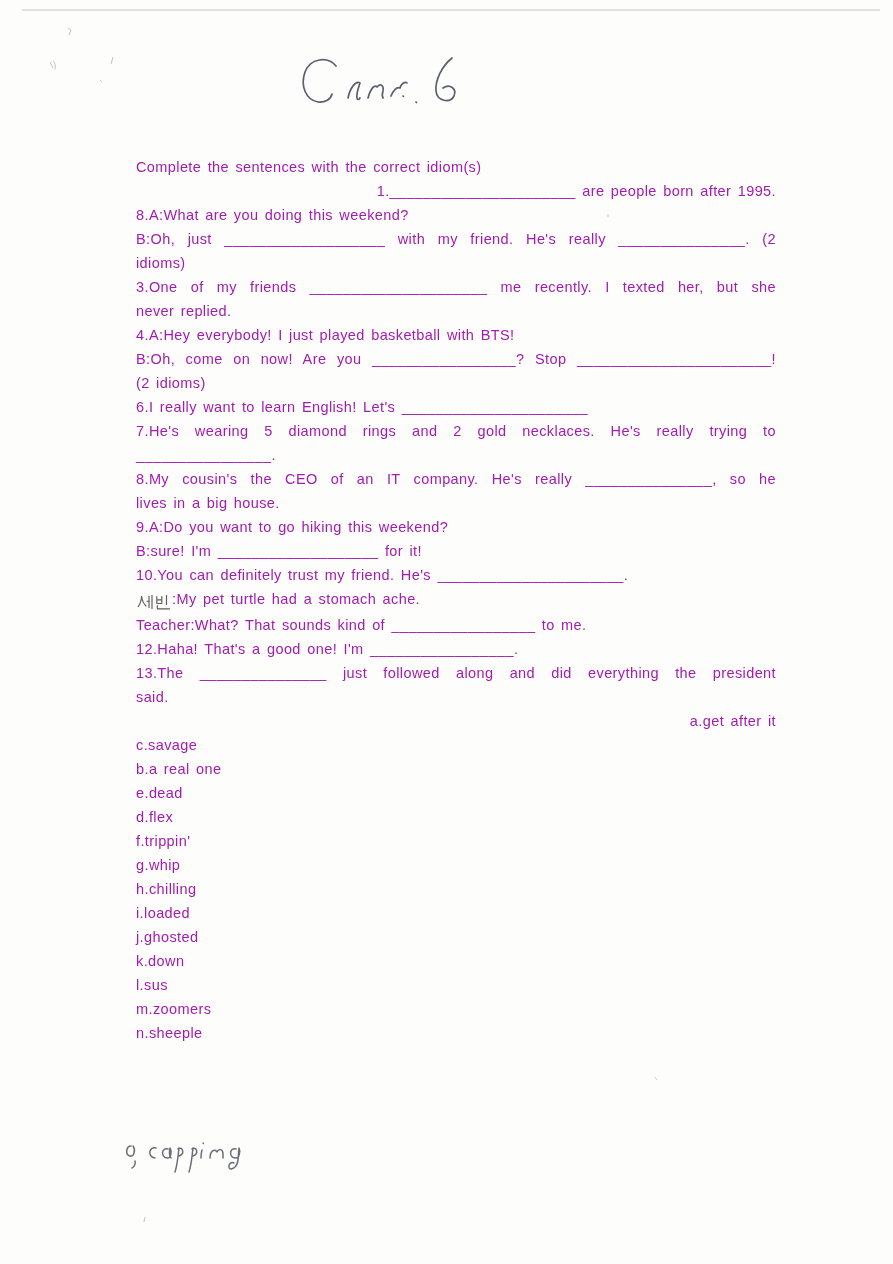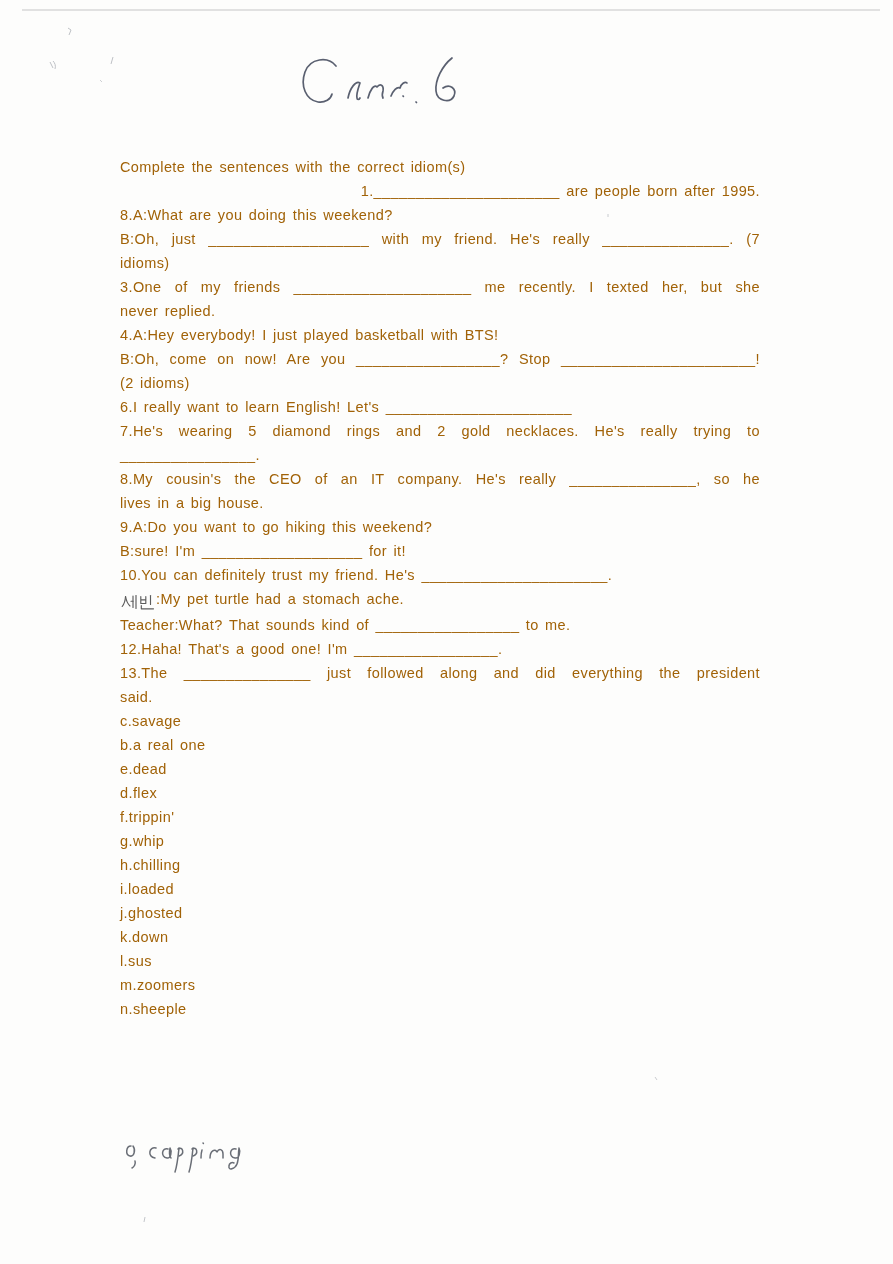--- a/index.html
+++ b/index.html
@@ -12,22 +12,22 @@
     background:#dcdcdc; opacity:.85;}
   .speck{position:absolute; color:#8a8f98; opacity:.55;}
   .speck svg{display:block;}
   
   .ink path{fill:none; stroke:#5a6070; stroke-width:1.7; stroke-linecap:round; stroke-linejoin:round;}
   .ink2 path{fill:none; stroke:#6a6e76; stroke-width:1.5; stroke-linecap:round; stroke-linejoin:round;}
   .hw-title{position:absolute; left:292px; top:50px;}
   .hw-option{position:absolute; left:122px; top:1128px;}
   
   .body-text{
-    position:absolute; left:120px; top:155px; width:640px;
-    color:#a16207; font-size:14.5px; line-height:24px;
+    position:absolute; left:136px; top:155px; width:640px;
+    color:#a21caf; font-size:14.5px; line-height:24px;
     letter-spacing:.4px; word-spacing:2px;
   }
   .body-text p{margin:0;}
   .j{text-align:justify; text-align-last:justify;}
   .mt2{margin-top:24px;text-align:right;}
   
   .hangul{display:inline-block; white-space:nowrap; vertical-align:-2px;}
   .hangul svg{display:inline-block; vertical-align:middle; margin:0 .5px;}
   .hangul path{fill:none; stroke:#5c5c5c; stroke-width:1.15; stroke-linecap:round; stroke-linejoin:round;}
 </style>
@@ -81,21 +81,21 @@
     <path d="M111,46 L111.4,46.4"></path>
     <path d="M124,52 L124.5,52.5"></path>
     <path d="M160,8 C150,16 143,30 144,41 C145,51 158,54 162,46 C165,39 158,33 151,38"></path>
   </svg>
 
   <div class="body-text">
     <p>Complete the sentences with the correct idiom(s)</p>
 
     <p class="mt2">1.______________________ are people born after 1995.</p>
     <p>8.A:What are you doing this weekend?</p>
-    <p class="j">B:Oh, just ___________________ with my friend. He's really _______________. (7</p>
+    <p class="j">B:Oh, just ___________________ with my friend. He's really _______________. (2</p>
     <p>idioms)</p>
     <p class="j">3.One of my friends _____________________ me recently. I texted her, but she</p>
     <p>never replied.</p>
     <p>4.A:Hey everybody! I just played basketball with BTS!</p>
     <p class="j">B:Oh, come on now! Are you _________________? Stop _______________________!</p>
     <p>(2 idioms)</p>
     <p>6.I really want to learn English! Let's ______________________</p>
     <p class="j">7.He's wearing 5 diamond rings and 2 gold necklaces. He's really trying to</p>
     <p>________________.</p>
     <p class="j">8.My cousin's the CEO of an IT company. He's really _______________, so he</p>
@@ -117,20 +117,21 @@
             <path d="M11.5,1.5 L11.5,10.5"></path>
             <path d="M2.3,11.5 L2.3,14.8 L14.5,14.8"></path>
           </svg></span><span>:My pet turtle had a stomach ache.</span>
     </p>
 
     <p>Teacher:What? That sounds kind of _________________ to me.</p>
     <p>12.Haha! That's a good one! I'm _________________.</p>
     <p class="j">13.The _______________ just followed along and did everything the president</p>
     <p>said.</p>
 
+    <p class="mt2">a.get after it</p>
     <p>c.savage</p>
     <p>b.a real one</p>
     <p>e.dead</p>
     <p>d.flex</p>
     <p>f.trippin'</p>
     <p>g.whip</p>
     <p>h.chilling</p>
     <p>i.loaded</p>
     <p>j.ghosted</p>
     <p>k.down</p>

